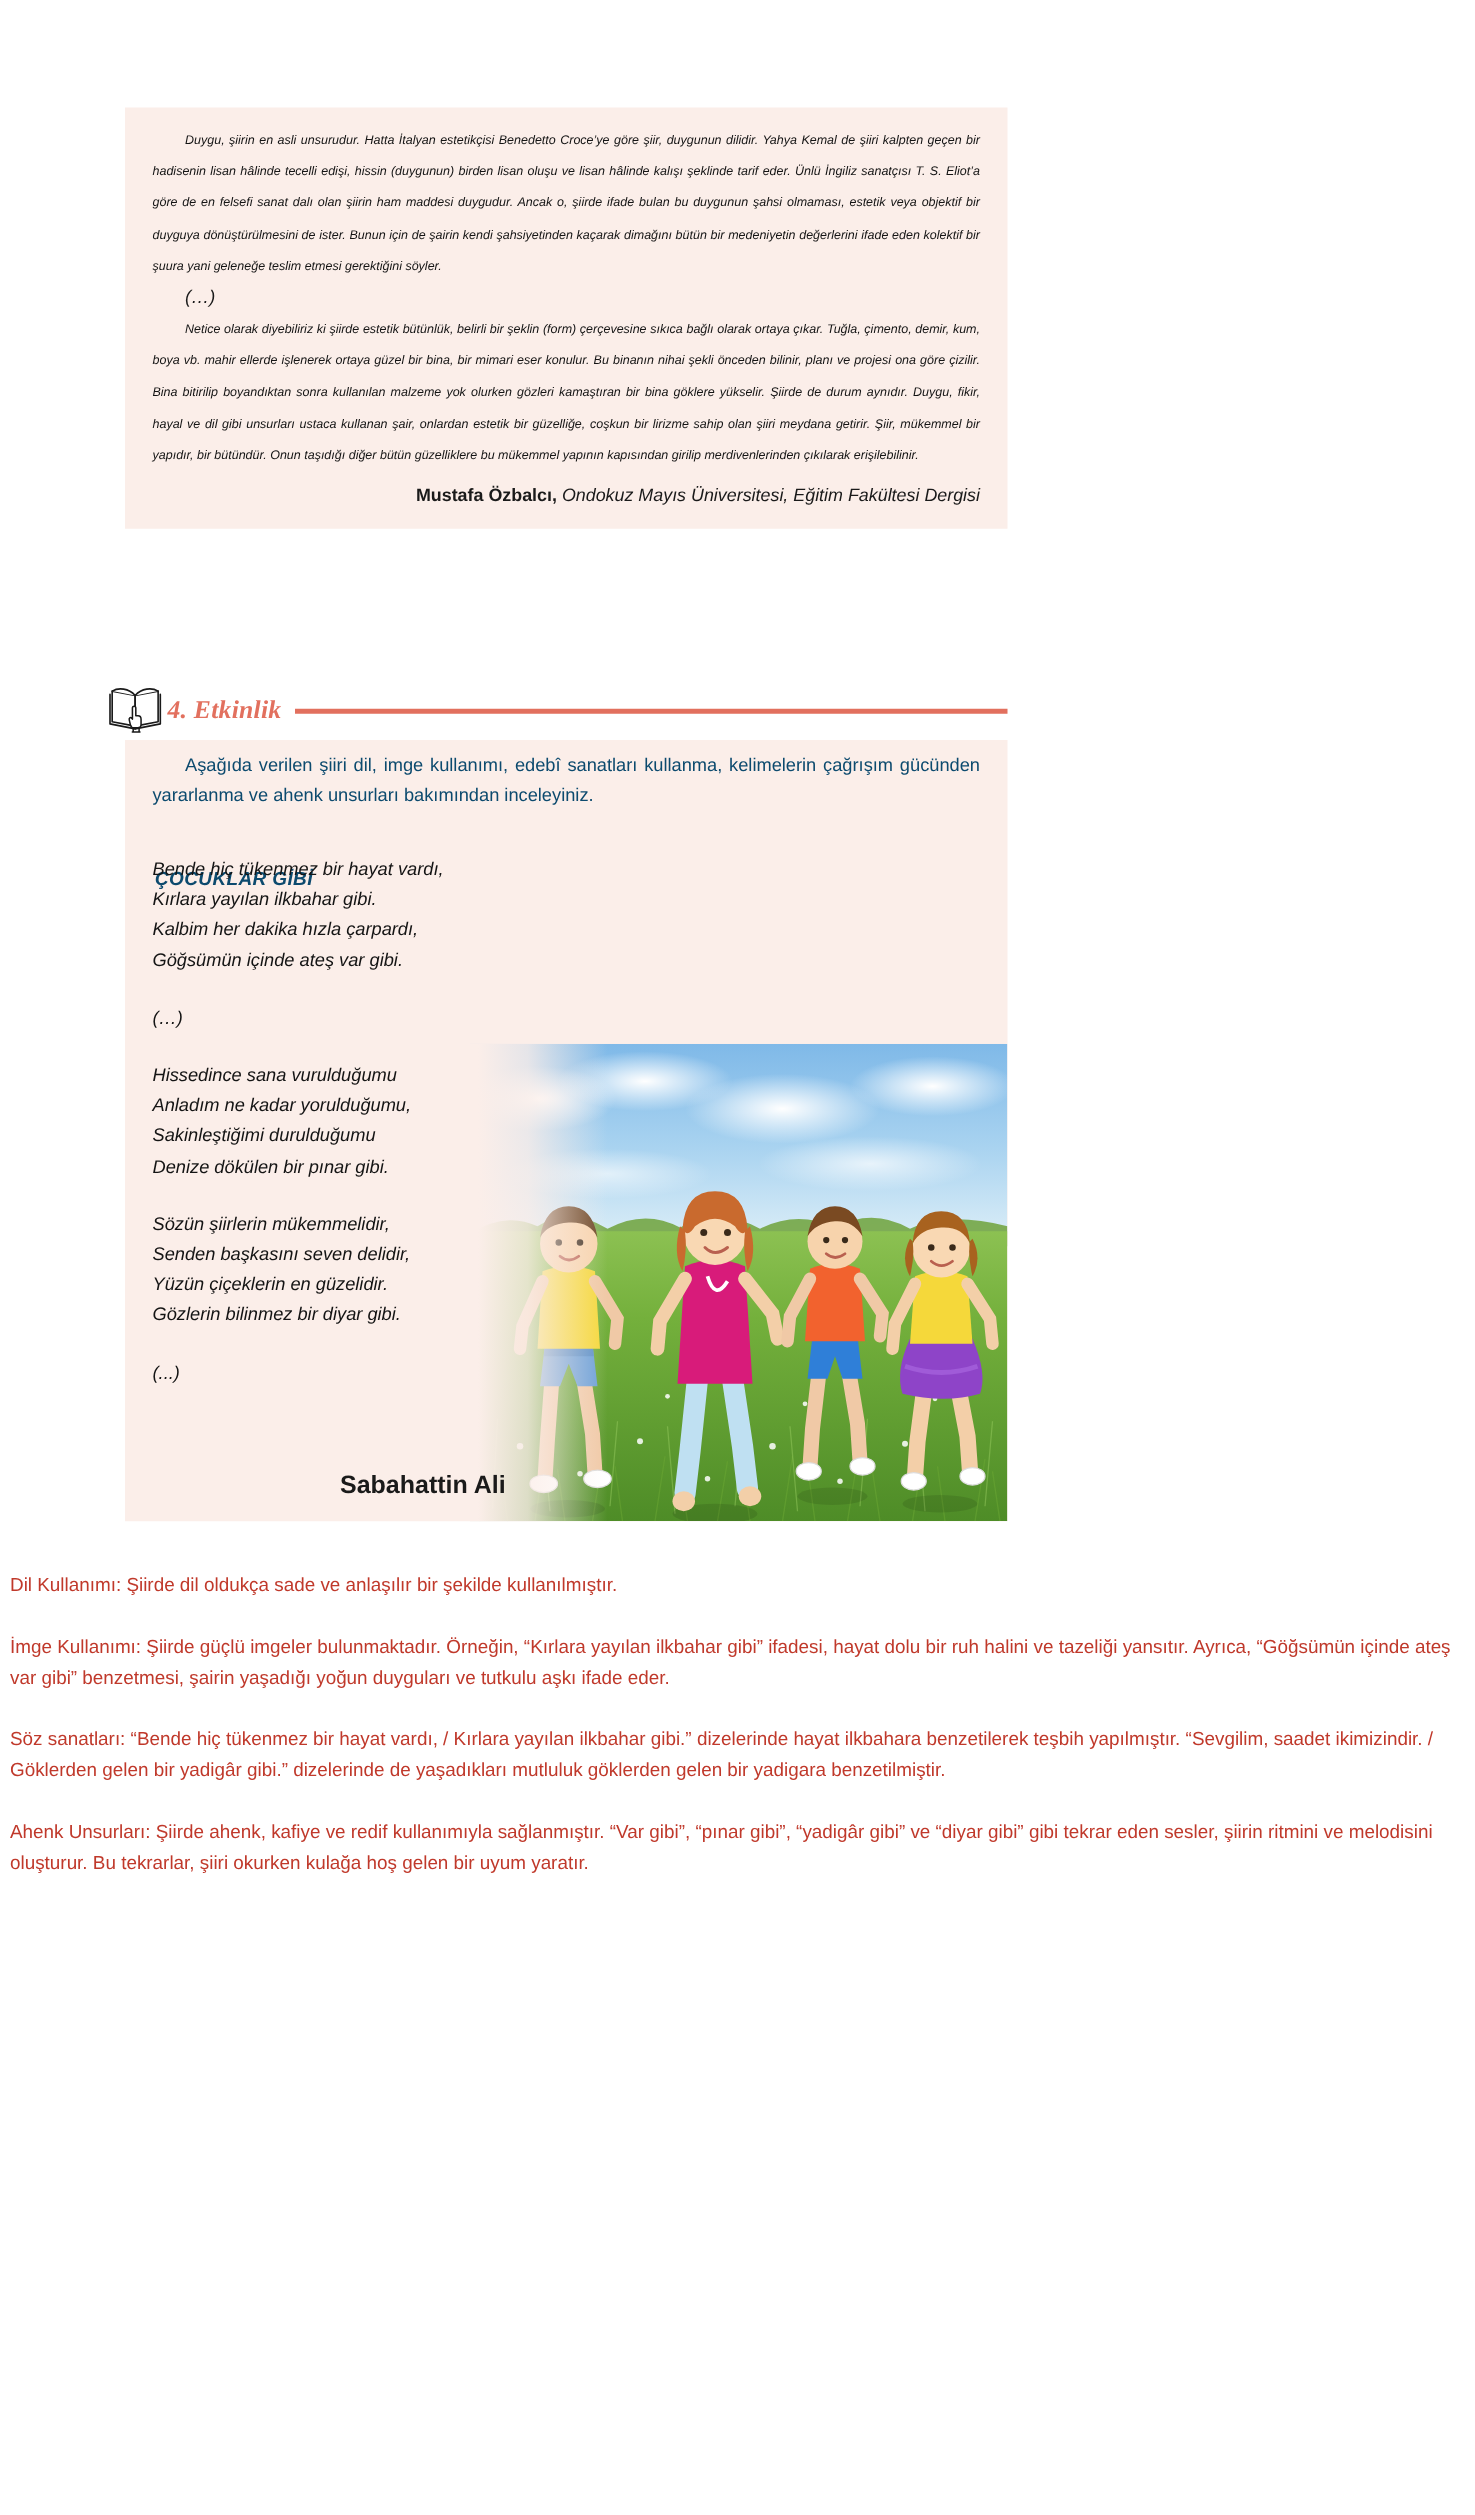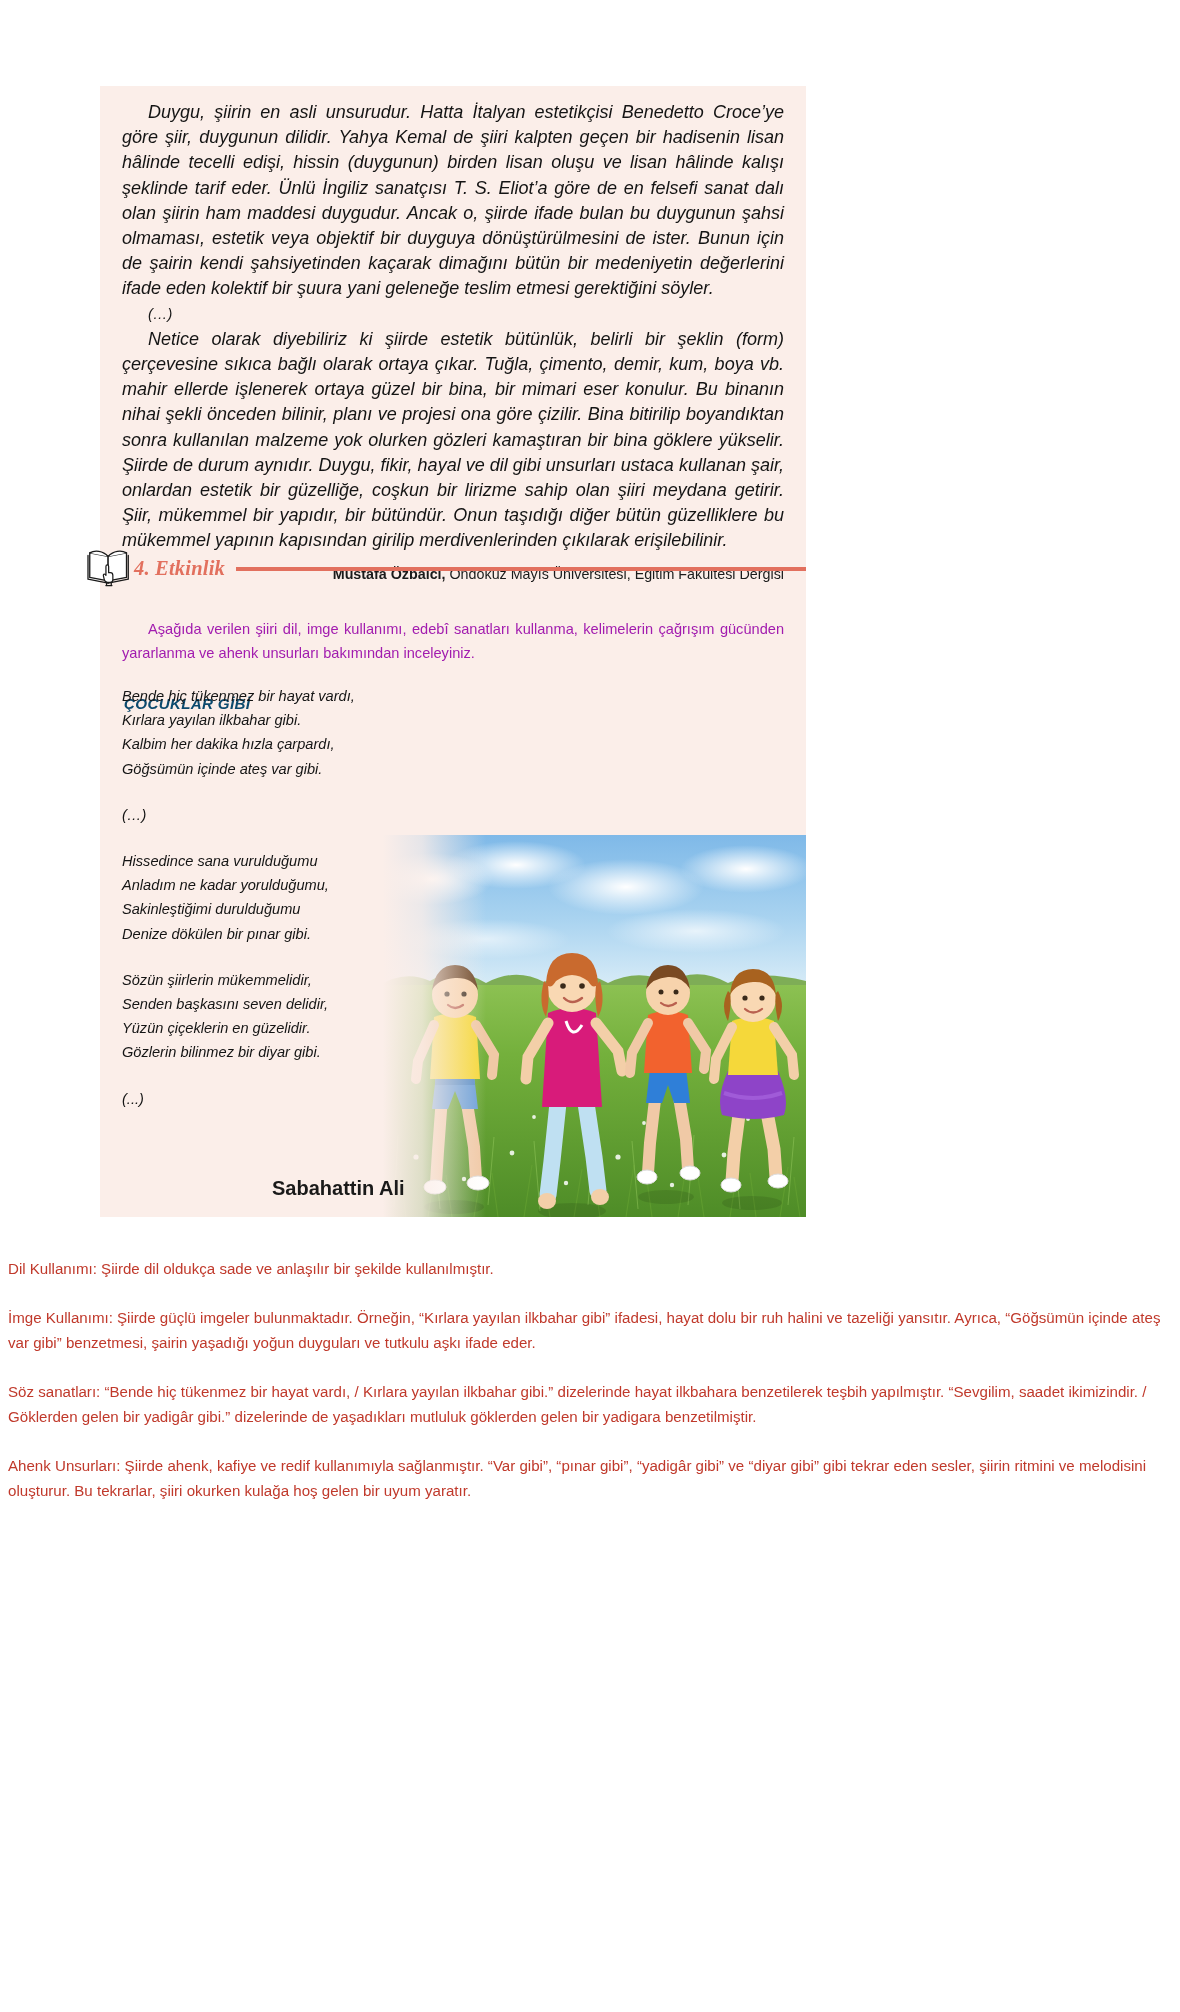--- a/index.html
+++ b/index.html
@@ -24,21 +24,21 @@
   .passage-box {
     position: absolute;
     left: 100px;
     top: 86px;
     width: 706px;
     background: #fbeee9;
     padding: 14px 22px 16px 22px;
   }
   .passage-p {
     font-style: italic;
-    font-size: 18px;
+    font-size: 10px;
     line-height: 25.2px;
     text-align: justify;
     text-justify: inter-word;
     margin: 0;
     text-indent: 26px;
     color: #141414;
   }
   .passage-ellipsis {
     font-style: italic;
     font-size: 14.6px;
@@ -50,20 +50,21 @@
     margin-top: 10px;
     text-align: right;
     font-size: 14.3px;
     line-height: 20px;
   }
   .attribution .author {
     font-weight: bold;
     font-style: normal;
   }
   .attribution .source {
+    font-style: italic;
     text-align: right;
   }
 
   
   .activity-header {
     position: absolute;
     left: 86px;
     top: 545px;
     width: 720px;
     height: 46px;
@@ -102,28 +103,28 @@
     left: 100px;
     top: 592px;
     width: 706px;
     height: 625px;
     background: #fbeee9;
     overflow: hidden;
   }
   .activity-instruction {
     position: absolute;
     left: 22px;
-    top: 25px;
+    top: 9px;
     width: 662px;
     font-size: 14.6px;
     line-height: 24px;
     text-align: justify;
     text-indent: 26px;
     margin: 0;
-    color: #a21caf;
+    color: #0c4a6e;
   }
   .poem-title {
     position: absolute;
     left: 24px;
     top: 63px;
     font-weight: bold;
     font-style: italic;
     font-size: 15.2px;
     color: #0c4a6e;
     letter-spacing: .3px;

